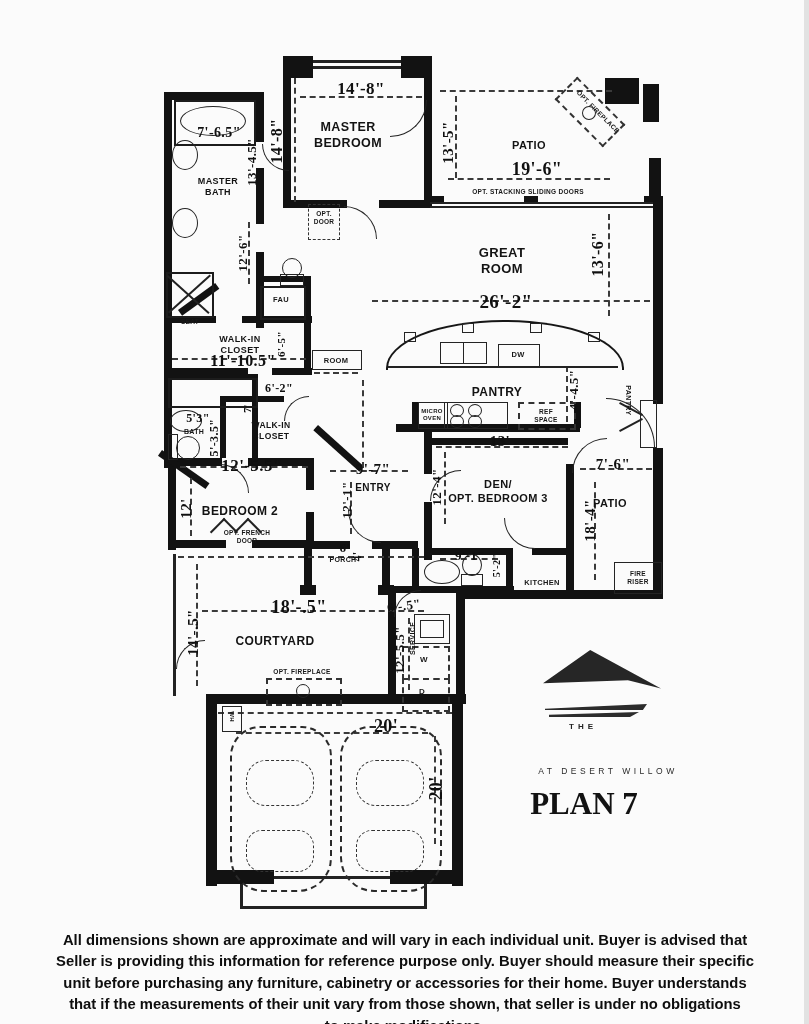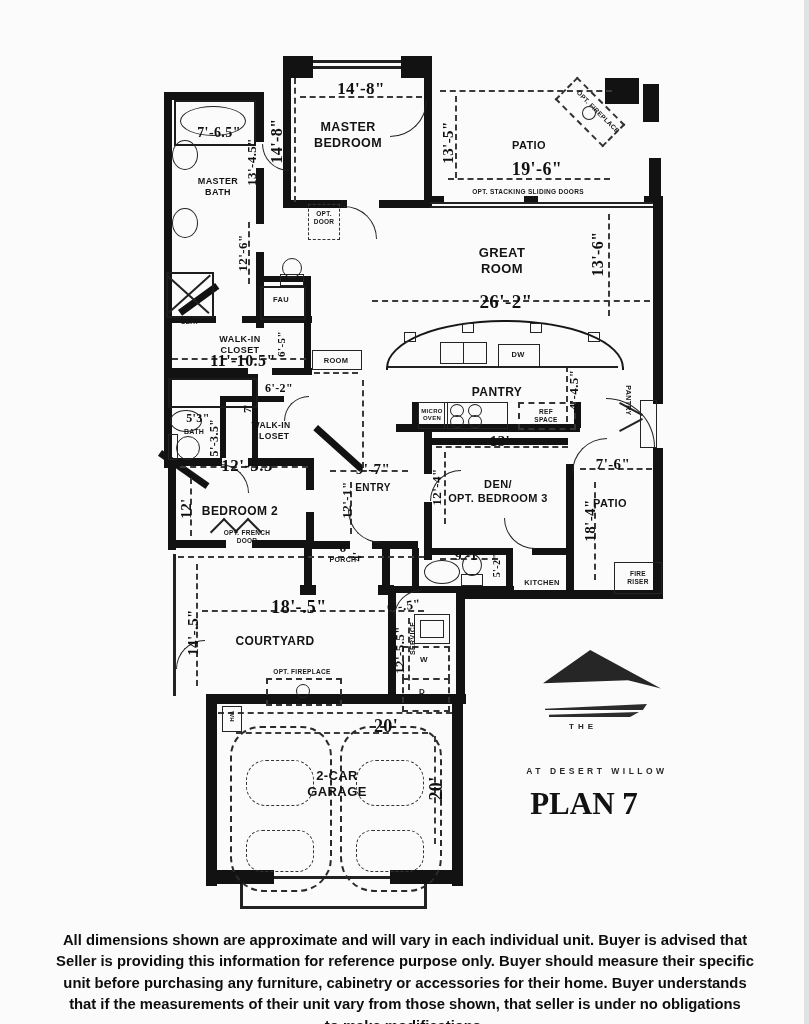--- a/index.html
+++ b/index.html
@@ -296,22 +296,20 @@
   <div class="tiny" style="left:325px;top:556px;width:36px;font-size:7px">PORCH</div>
   <div class="room" style="left:428px;top:478px;width:140px;font-size:11px">DEN/
 OPT. BEDROOM 3</div>
   <div class="room" style="left:580px;top:497px;width:60px;font-size:11px">PATIO</div>
   <div class="room v" style="left:477px;top:559px;width:60px;font-size:6px">LINEN</div>
   <div class="tiny" style="left:514px;top:578px;width:56px;font-size:7.5px">KITCHEN</div>
   <div class="tiny" style="left:620px;top:570px;width:36px;font-size:6.5px">FIRE
 RISER</div>
   <div class="room" style="left:215px;top:634px;width:120px;font-size:12px">COURTYARD</div>
   <div class="room v" style="left:383px;top:634px;width:60px;font-size:7px;transform:rotate(-90deg)">SERVICE</div>
-  <div class="room" style="left:277px;top:768px;width:120px;font-size:13px">2-CAR
-GARAGE</div>
 
   <div class="tiny" style="left:306px;top:210px;width:36px;font-size:6.5px">OPT.
 DOOR</div>
   <div class="tiny" style="left:448px;top:188px;width:160px;font-size:6.5px">OPT. STACKING SLIDING DOORS</div>
   <div class="tiny" style="left:560px;top:108px;width:76px;font-size:6.5px;transform:rotate(45deg)">OPT. FIREPLACE</div>
   <div class="tiny" style="left:262px;top:668px;width:80px;font-size:6.5px">OPT. FIREPLACE</div>
   <div class="tiny" style="left:215px;top:529px;width:64px;font-size:6.5px">OPT. FRENCH
 DOOR</div>
   <div class="tiny" style="left:414px;top:408px;width:36px;font-size:6px">MICRO
 OVEN</div>
@@ -319,21 +317,21 @@
 SPACE</div>
   <div class="tiny" style="left:505px;top:350px;width:26px;font-size:7.5px">DW</div>
   <div class="tiny" style="left:416px;top:655px;width:16px;font-size:8px">W</div>
   <div class="tiny" style="left:414px;top:687px;width:16px;font-size:8px">D</div>
   <div class="tiny" style="left:223px;top:713px;width:16px;font-size:6px;transform:rotate(90deg)">WH</div>
 
   <div class="abs" style="left:543px;top:650px;width:118px;height:52px;background:#262626;clip-path:polygon(40% 0,100% 74%,72% 58%,0 64%)"></div>
   <div class="abs" style="left:545px;top:704px;width:102px;height:6px;background:#2c2c2c;clip-path:polygon(0 80%,100% 0,96% 100%,0 100%)"></div>
   <div class="abs" style="left:549px;top:712px;width:90px;height:5px;background:#2c2c2c;clip-path:polygon(0 55%,100% 0,90% 100%,0 100%)"></div>
   <div class="abs" style="left:533px;top:722px;width:100px;text-align:center;font-size:8px;font-weight:700;letter-spacing:4px;color:#222">THE</div>
-  <div class="abs" style="left:497px;top:766px;width:200px;text-align:center;font-size:8.5px;font-weight:700;letter-spacing:3.5px;color:#2a2a2a">AT DESERT WILLOW</div>
+  <div class="abs" style="left:508px;top:766px;width:200px;text-align:center;font-size:8.5px;font-weight:400;letter-spacing:3.5px;color:#2a2a2a">AT DESERT WILLOW</div>
   <div class="abs" style="left:484px;top:786px;width:200px;text-align:center;font-family:'Liberation Serif',serif;font-size:31px;font-weight:700;color:#121212">PLAN 7</div>
 
   <div class="disc" style="left:55px;top:930px;width:700px">All dimensions shown are approximate and will vary in each individual unit. Buyer is advised that
 Seller is providing this information for reference purpose only. Buyer should measure their  specific
 unit before purchasing any furniture, cabinetry or accessories for their home. Buyer understands
 that if the  measurements of their unit vary from those shown, that seller is under no obligations
 to make modifications.</div>
 
   <div class="abs" style="left:804px;top:0;width:5px;height:1024px;background:#e2e2e2"></div>
 </div>

